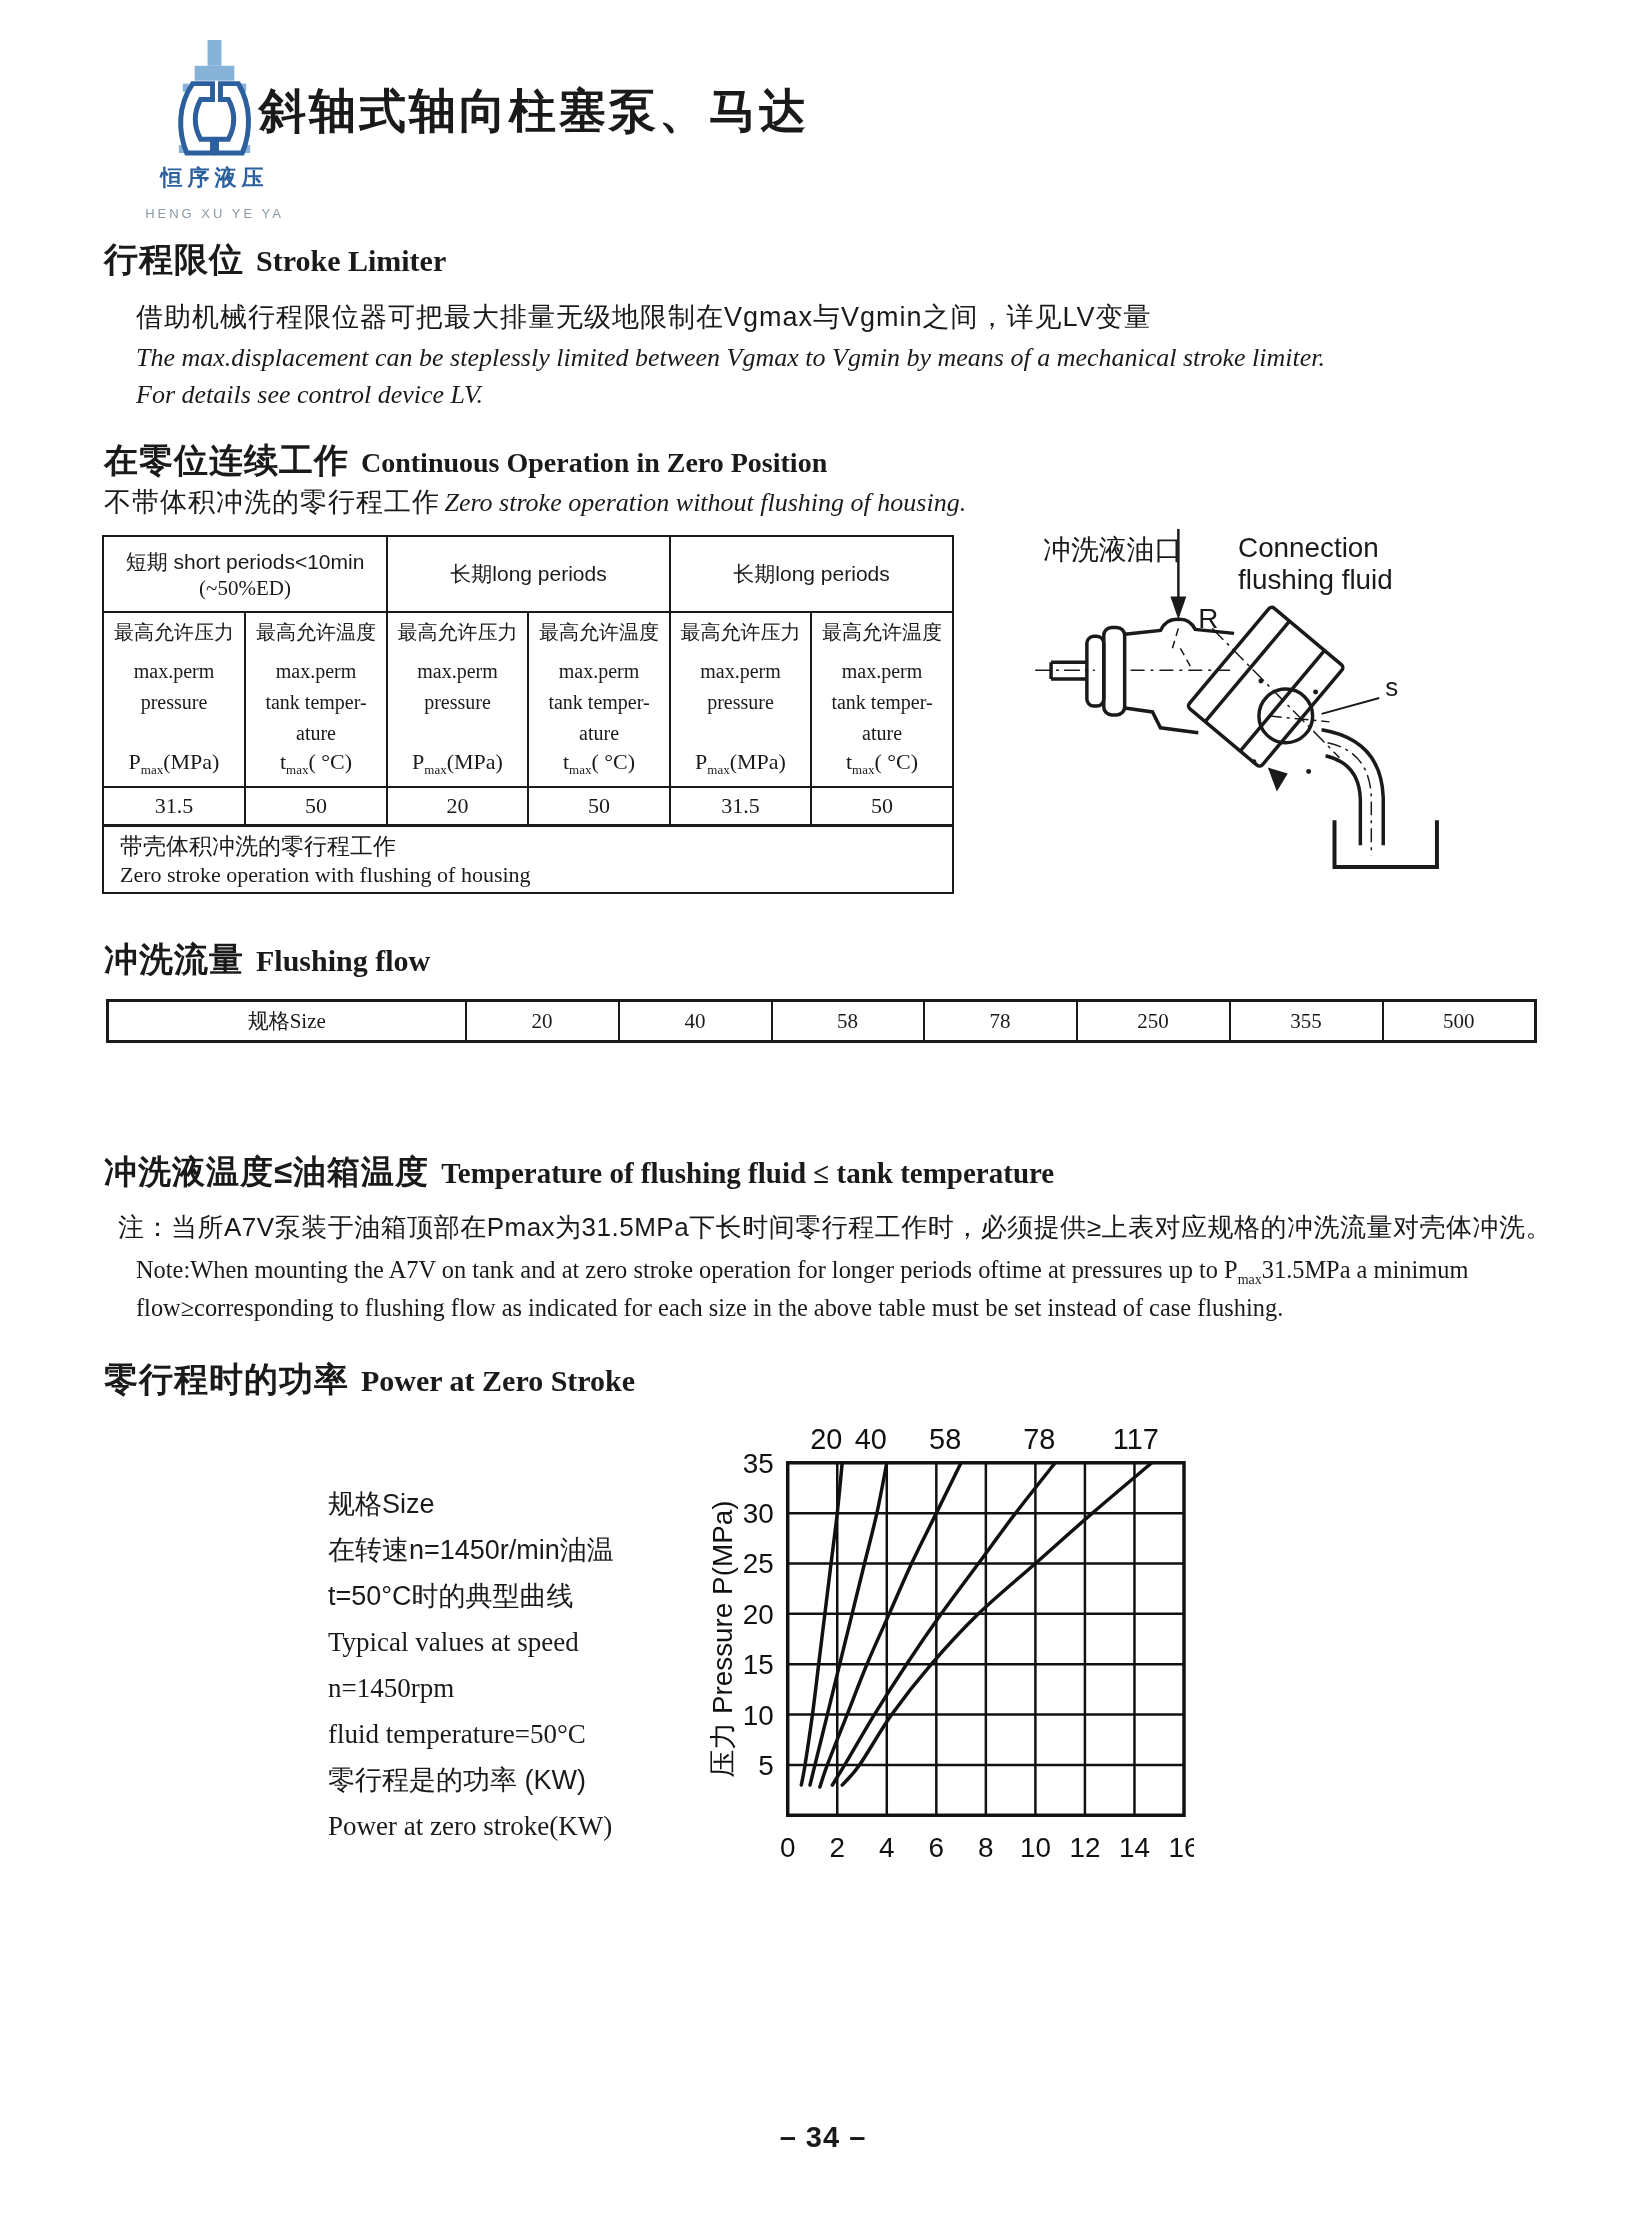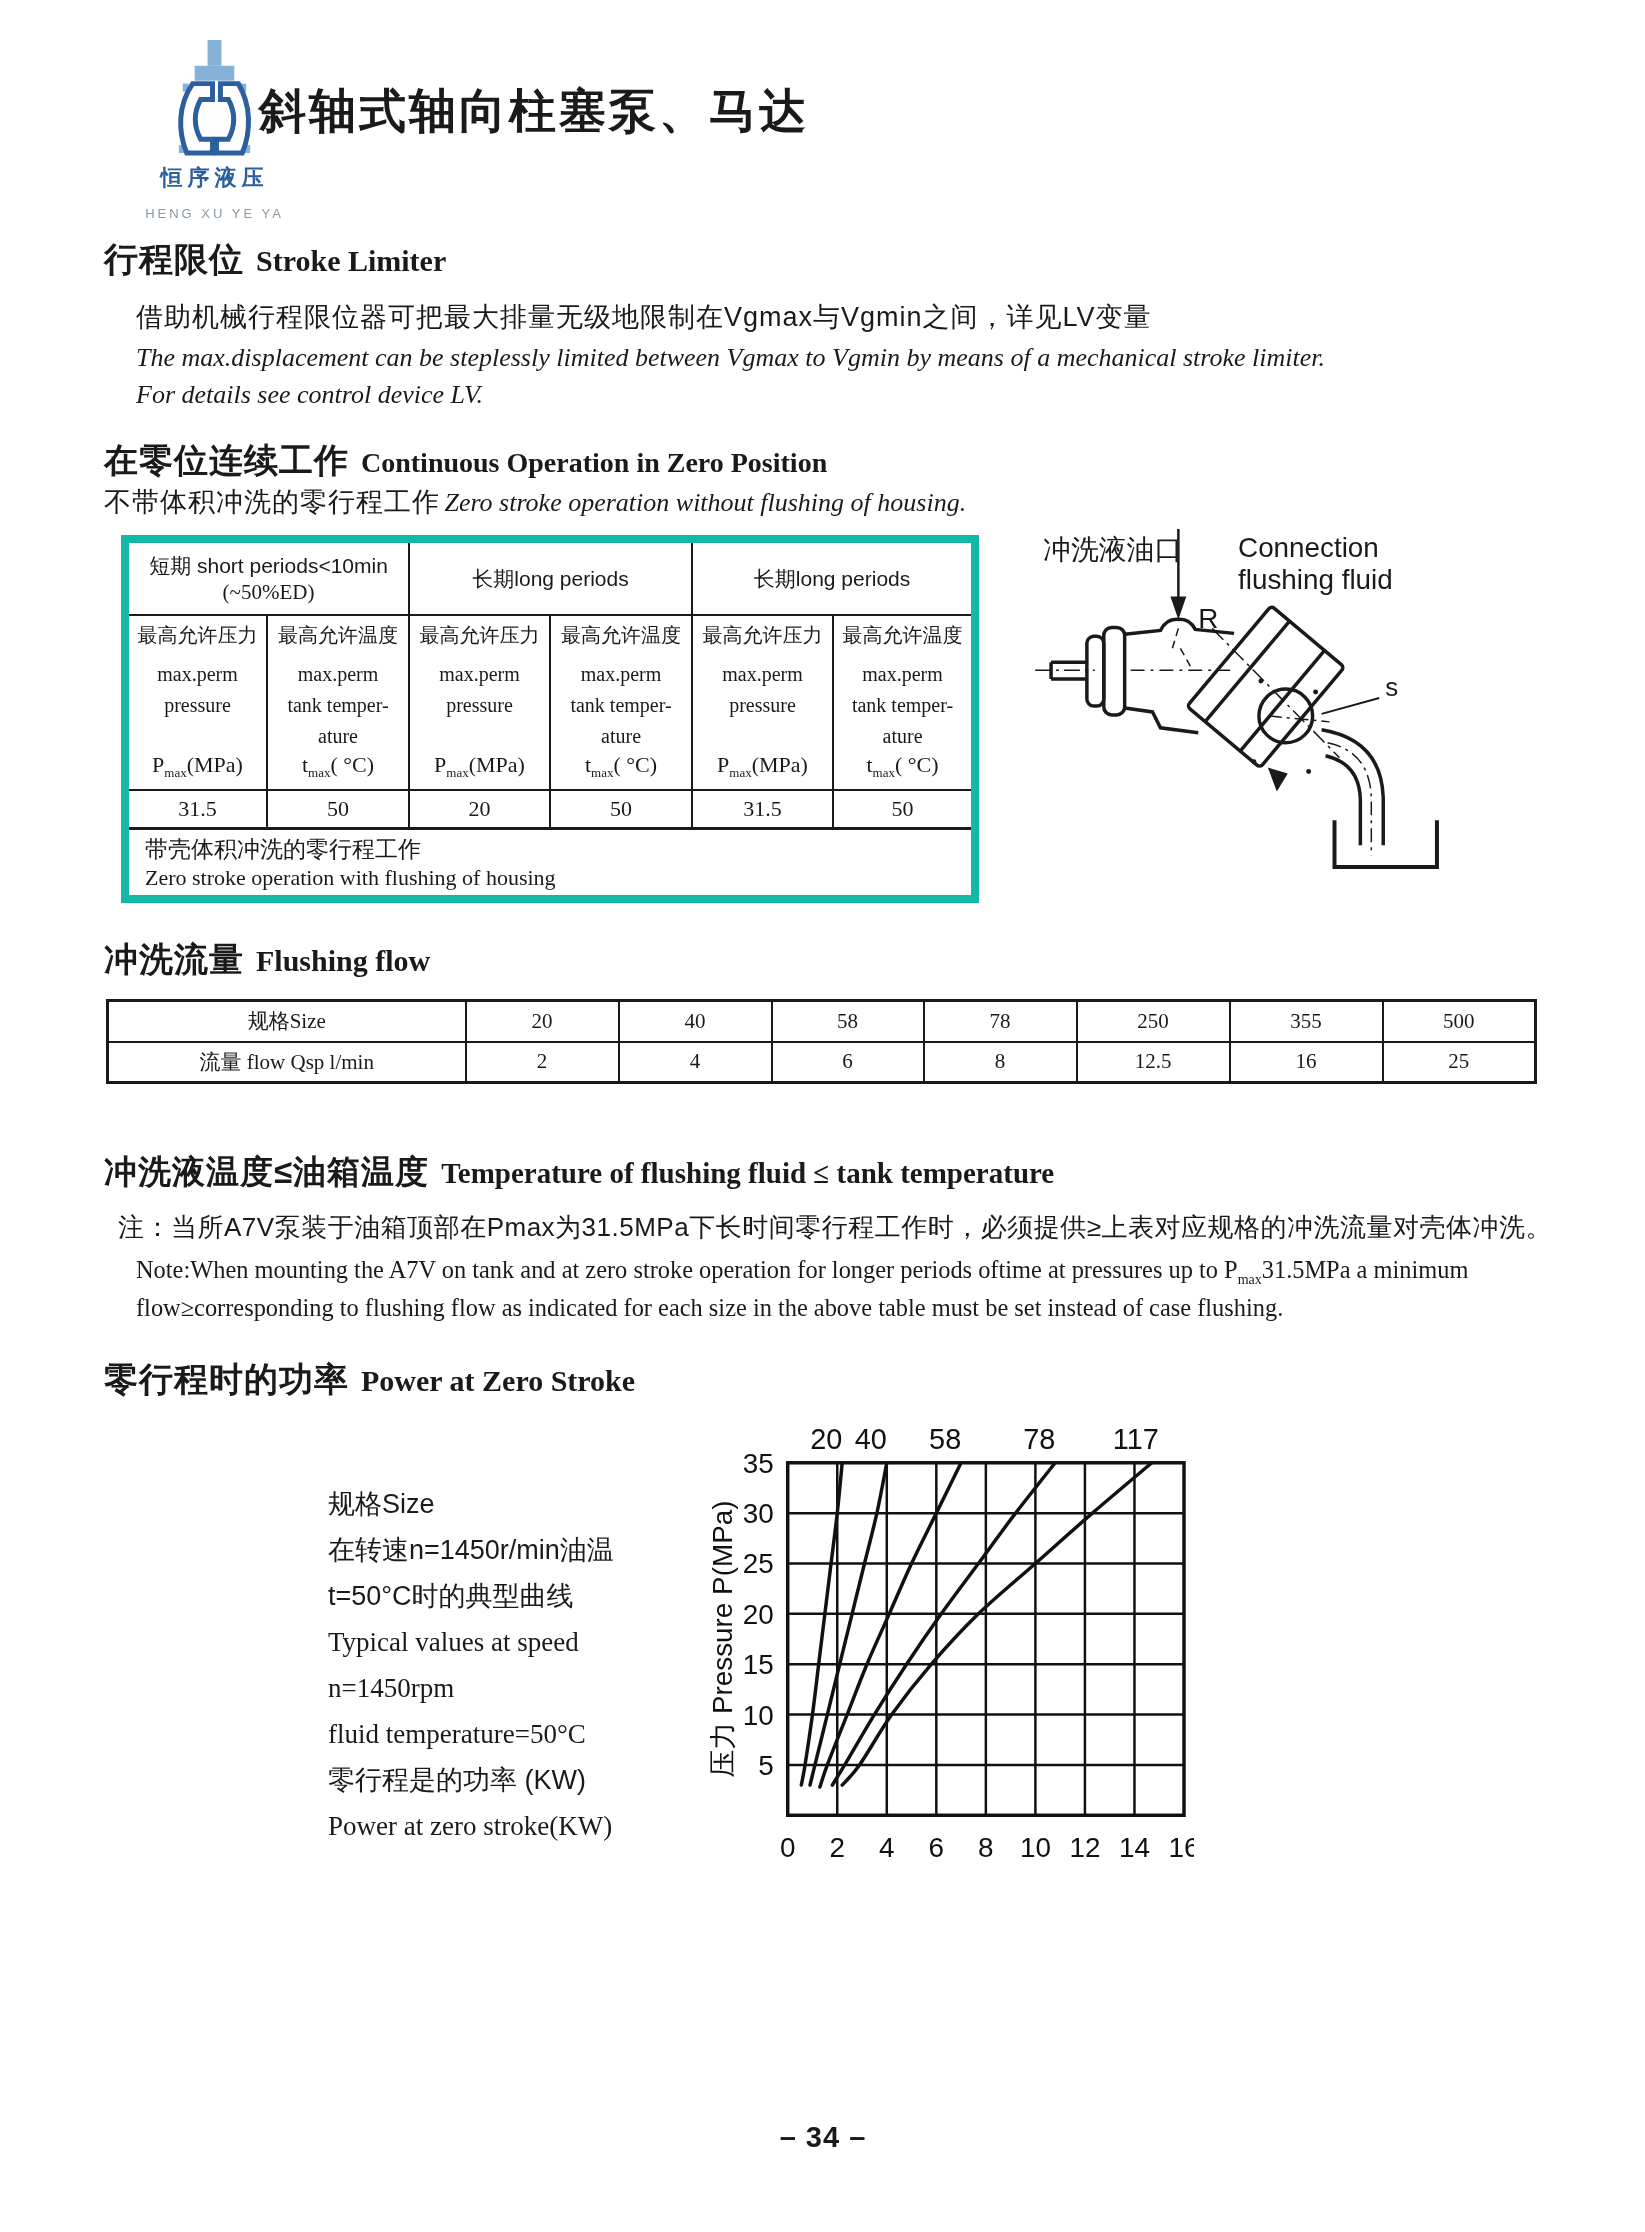--- a/index.html
+++ b/index.html
@@ -22,21 +22,21 @@
   
   .sec { position:absolute; display:flex; align-items:baseline; gap:12px; white-space:nowrap; }
   .sec .h-cn { font-size:34px; font-weight:bold; letter-spacing:1px; }
   .sec .h-en { font-family:"Liberation Serif", serif; font-size:30px; font-weight:bold; }
 
   .para-cn { font-size:27px; letter-spacing:1px; }
   .para-en { font-family:"Liberation Serif", serif; font-size:26px;font-style:italic; }
 
   
   table { border-collapse:collapse; table-layout:fixed; }
-  .t1 { position:absolute; left:121px; top:535px; width:852px; border:8px solid #14b8a6; }
+  .t1 { position:absolute; left:102px; top:535px; width:852px; border:2px solid #14b8a6; }
   .t1 td { border:2px solid #1a1a1a; text-align:center; vertical-align:middle; }
   .t1-groups td { height:76px; font-size:21px; }
   .t1-groups .serifmix { font-family:"Liberation Serif", serif; }
   .t1-sub td { height:171px; padding:6px 2px 8px 2px; vertical-align:top; }
   .t1-sub .cell { display:flex; flex-direction:column; height:100%; }
   .t1-sub .cnh { font-size:20px; margin-bottom:10px; letter-spacing:0px; }
   .t1-sub .enl { font-size:20px; line-height:31px; }
   .t1-sub .sym { margin-top:auto; font-size:22px; }
   .t1-sub .sym sub { font-size:13px; }
   .t1-vals td { height:38px; font-size:22px; font-family:"Liberation Serif", serif; border-bottom:3px solid #1a1a1a; }
@@ -269,30 +269,20 @@
   <tbody>
       <tr>
     <td class="lbl">规格Size</td>
     <td>20</td>
     <td>40</td>
     <td>58</td>
     <td>78</td>
     <td>250</td>
     <td>355</td>
     <td>500</td>
-  </tr>
-  <tr>
-    <td class="lbl">流量 flow Qsp l/min</td>
-    <td>2</td>
-    <td>4</td>
-    <td>6</td>
-    <td>8</td>
-    <td>12.5</td>
-    <td>16</td>
-    <td>25</td>
   </tr>
 </tbody>
   </table>
 
 <div class="sec" style="left:104px; top:1140px;margin-top:10px;">
   <span class="h-cn" style="font-size:33px;">冲洗液温度≤油箱温度</span>
   <span class="h-en" style="font-size:29px;">Temperature  of flushing fluid ≤ tank temperature</span>
 </div>
 <div class="abs note-cn" style="left:118px; top:1210px;">注：当所A7V泵装于油箱顶部在Pmax为31.5MPa下长时间零行程工作时，必须提供≥上表对应规格的冲洗流量对壳体冲洗。</div>
 <div class="abs note-en" style="left:136px; top:1256px;">

